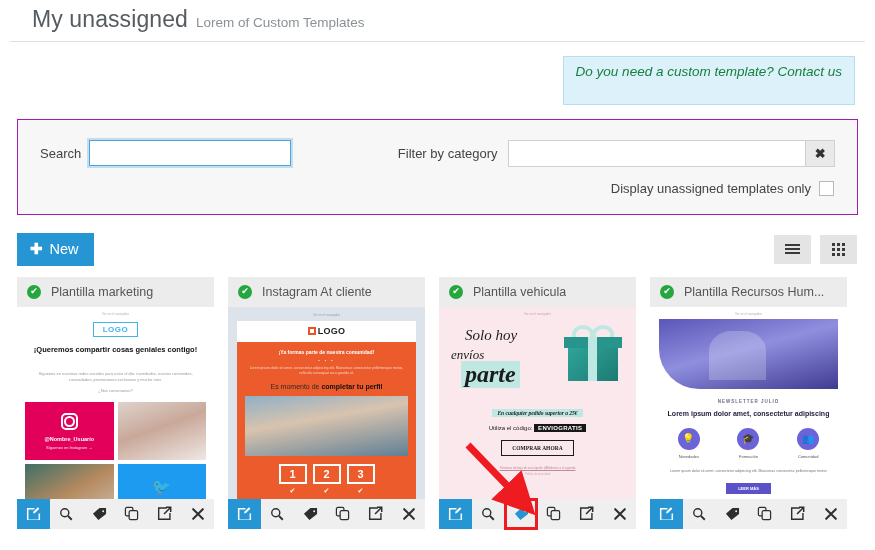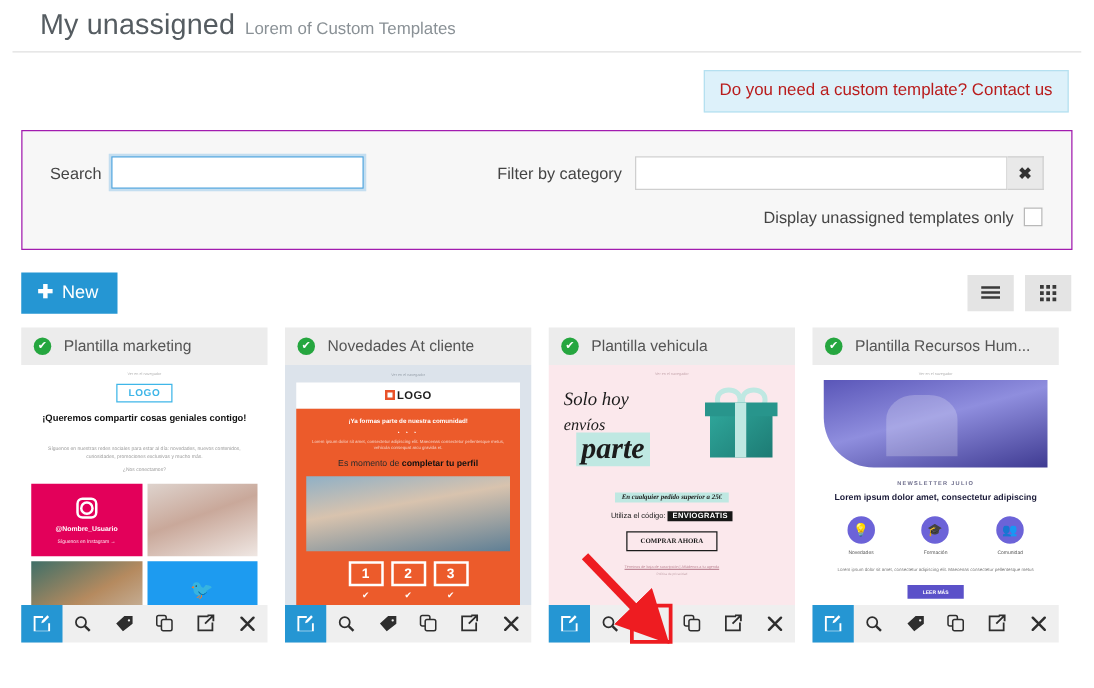--- a/index.html
+++ b/index.html
@@ -18,25 +18,26 @@
     display: flex; align-items: baseline; gap: 8px;
   }
   .page-title { font-size: 23px; color: #555c61; font-weight: 400; letter-spacing: .1px; }
   .page-subtitle { font-size: 13.5px; color: #8a9196; font-weight: 400; }
 
   
   .banner-row { padding: 14px 20px 0 0; display: flex; justify-content: flex-end; }
   .contact-banner {
     background: #ddf1fa;
     border: 1px solid #b5e0f0;
-    color: #b91c1c;
+    color: #15803d;
     font-size: 13.5px;
-    padding: 8px 12px 9px 12px;
+    padding: 8px 12px 24px 12px;
     line-height: 1.1;
     cursor: pointer;
+    font-style: italic;
   }
 
   
   .filter-panel {
     margin: 14px 17px 0 17px;
     background: #f7f7f7;
     border: 1px solid #a21caf;
     padding: 20px 22px 18px 22px;
   }
   .filter-row-1 { display: flex; align-items: center; }
@@ -156,21 +157,21 @@
   .t2 .num { border: 2px solid #fff; color: #fff; font-weight: bold; font-size: 11px; padding: 2px 0; }
   .t2 .tick { color: #fff; font-size: 7px; margin-top: 3px; }
 
   
   .t3 { background: #fbe8ec; padding: 5px 0 0; text-align: center; position: relative; }
   .t3 .pre { font-size: 3px; color: #c8a9b0; }
   .t3 .hero { position: relative; height: 82px; margin-top: 3px; }
   .t3 .script1, .t3 .script2, .t3 .script3 {
     font-family: "Liberation Serif", serif; font-style: italic; color: #1b1b1b; position: absolute;
   }
-  .t3 .script1 { font-size: 15px; left: 12px; top: 8px; }
+  .t3 .script1 { font-size: 15px; left: 26px; top: 8px; }
   .t3 .script2 { font-size: 13px; left: 12px; top: 28px; }
   .t3 .script3 { font-size: 24px; left: 22px; top: 42px; font-weight: bold; background: #bfe8e2; padding: 0 4px; }
   .t3 .gift { position: absolute; right: 12px; top: 6px; width: 62px; height: 58px; }
   .t3 .gift .box { position: absolute; left: 6px; top: 18px; width: 50px; height: 38px; background: linear-gradient(140deg,#2fa79b,#1d7b74); }
   .t3 .gift .lid { position: absolute; left: 2px; top: 12px; width: 58px; height: 11px; background: #28958c; }
   .t3 .gift .rib { position: absolute; left: 26px; top: 12px; width: 9px; height: 44px; background: #bfe8e2; }
   .t3 .gift .bowl { position: absolute; left: 10px; top: 0px; width: 22px; height: 18px; border: 4px solid #bfe8e2; border-radius: 50% 50% 40% 40%; }
   .t3 .gift .bowr { position: absolute; left: 30px; top: 0px; width: 22px; height: 18px; border: 4px solid #bfe8e2; border-radius: 50% 50% 40% 40%; }
   .t3 .cond { font-size: 5.5px; font-style: italic; font-weight: bold; color: #1e1e1e; background: #bfe8e2; display: inline-block; padding: 1px 5px; margin-top: 8px; font-family: "Liberation Serif", serif; }
   .t3 .code-line { font-size: 6px; color: #222; margin-top: 8px; }
@@ -312,21 +313,21 @@
         <svg width="14" height="14" viewBox="0 0 16 16" stroke="currentColor" stroke-width="2.3" stroke-linecap="round">
             <path d="M2.5 2.5l11 11M13.5 2.5l-11 11"></path>
           </svg>
       </div>
     </div>
   </div>
 
   <div class="card">
     <div class="card-head">
       <span class="check-icon">✔</span>
-      <span class="card-title">Novedades At cliente</span>
+      <span class="card-title">Instagram At cliente</span>
     </div>
     <div class="thumb t2">
       <div class="pre">Ver en el navegador</div>
       <div class="white">
         <span class="logo"><span class="sqm"></span><span>LOGO</span></span>
       </div>
       <div class="orange">
         <div class="o1">¡Ya formas parte de nuestra comunidad!</div>
         <div class="dots">• • •</div>
         <div class="o2">Lorem ipsum dolor sit amet, consectetur adipiscing elit. Maecenas consectetur pellentesque metus, vehicula consequat arcu gravida et.</div>

